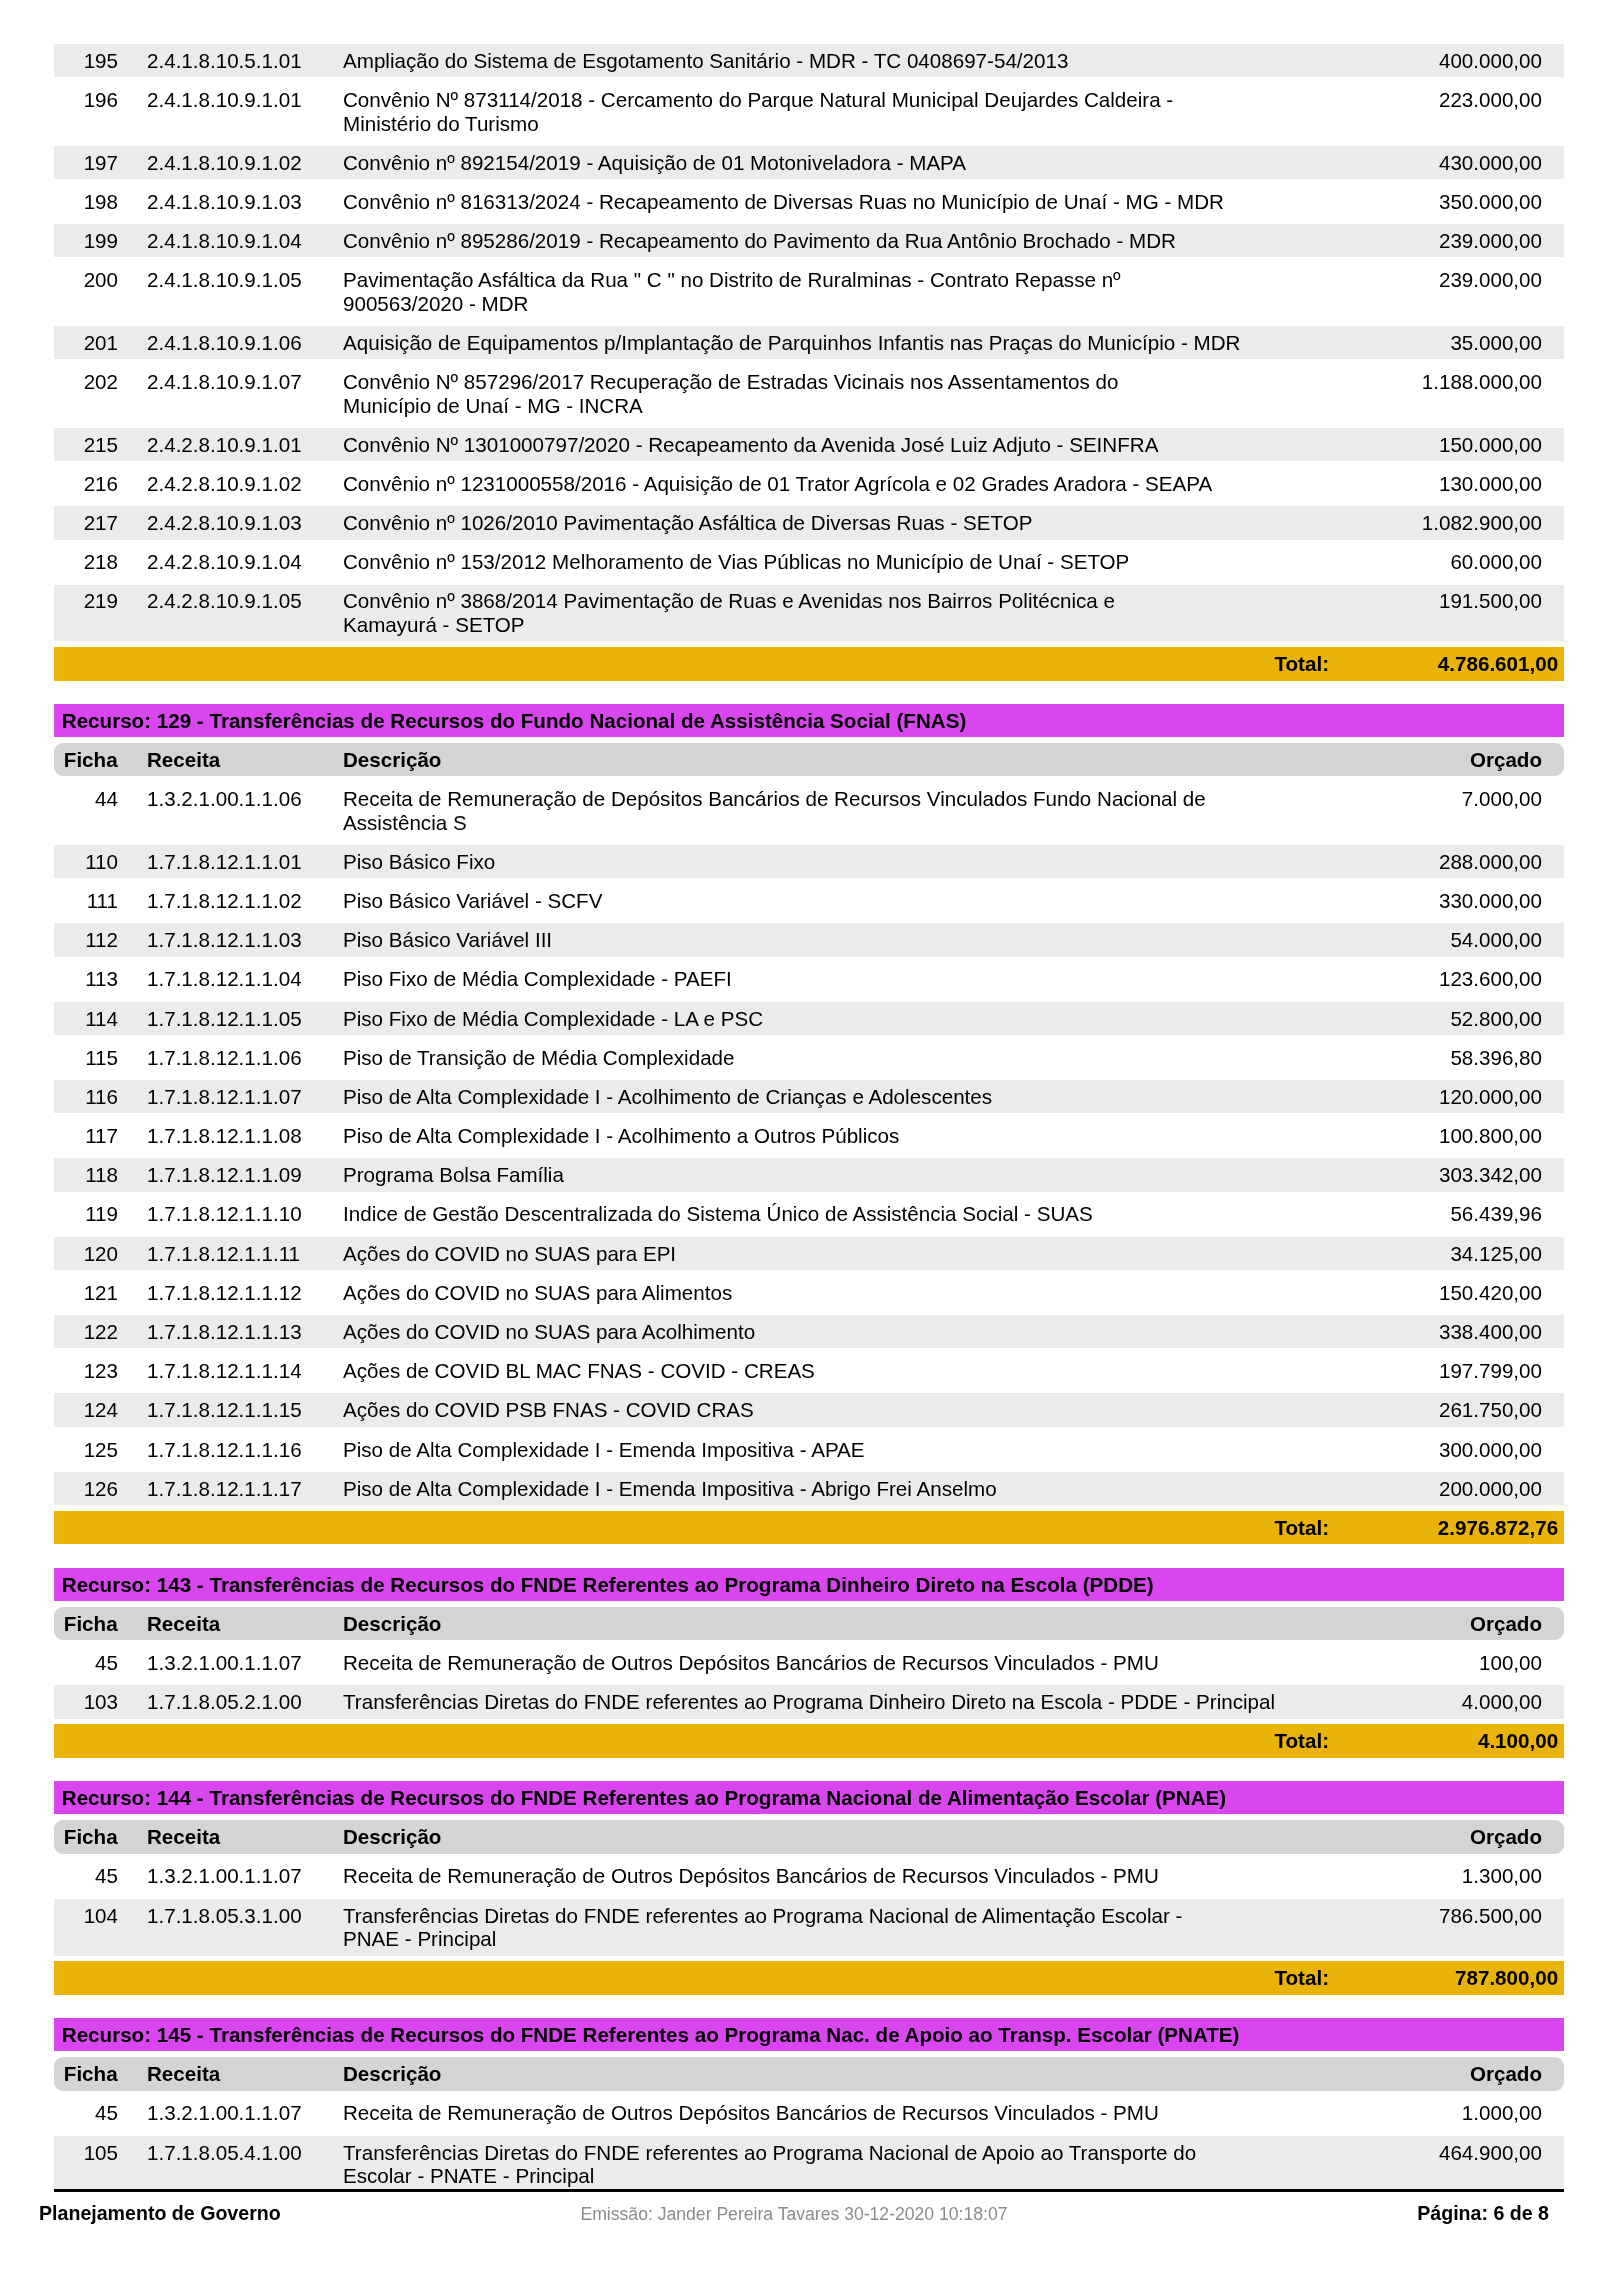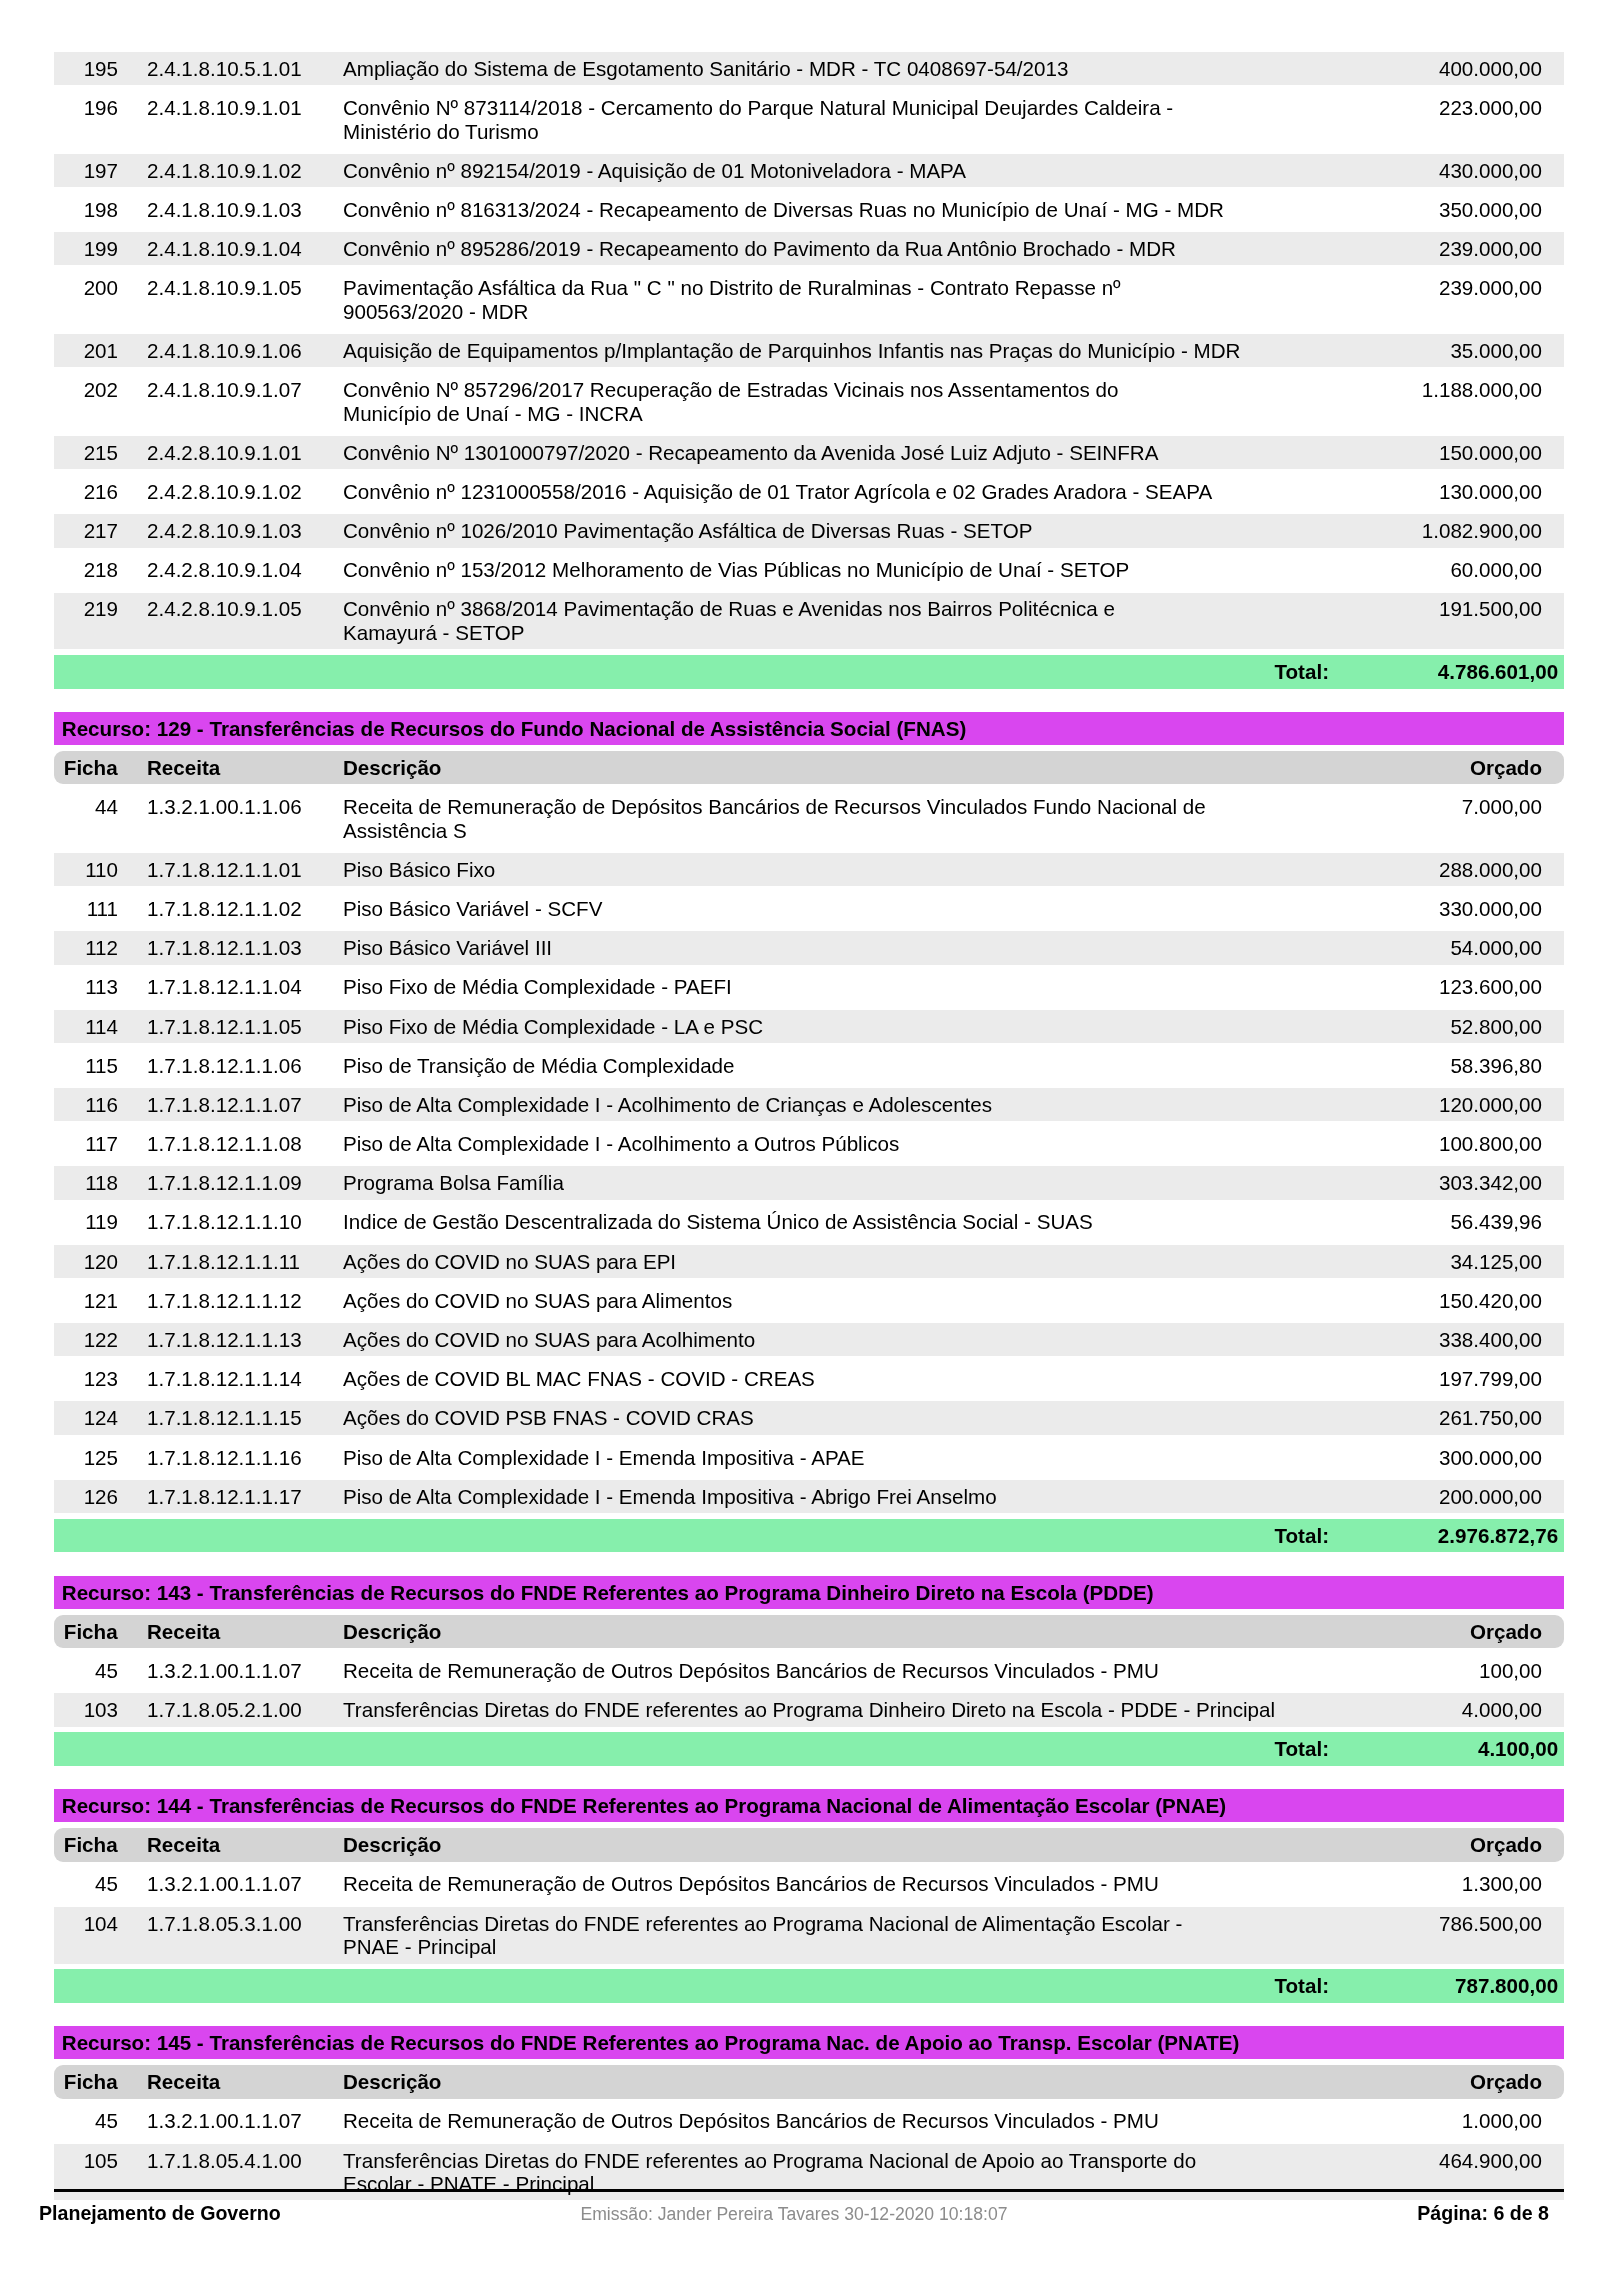--- a/index.html
+++ b/index.html
@@ -12,21 +12,21 @@
     height: 2293px;
     position: relative;
     overflow: hidden;
     font-family: "Liberation Sans", sans-serif;
     color: #000000;
     -webkit-font-smoothing: antialiased;
   }
   .page {
     position: absolute;
     left: 54px;
-    top: 52px;
+    top: 44px;
     width: 1510px;
   }
   .table-block + .table-block { margin-top: 23.5px; }
 
   .section-bar {
     background: #d946ef;
     font-weight: bold;
     font-size: 20.6px;
     line-height: 23.5px;
     padding: 4.9px 0 4.9px 7.8px;
@@ -52,21 +52,21 @@
   .h-ficha   { text-align: left; padding-left: 9.8px; }
   .c-receita { padding-left: 29px; white-space: nowrap; }
   .c-desc    { padding-right: 7.8px; }
   .c-desc .desc-text { display: inline-block; max-width: 980px; }
   .c-desc .desc-text.two-line { max-width: 863px; }
   .c-orcado  { text-align: right; padding-right: 22px; white-space: nowrap; }
 
   .total-row {
     display: grid;
     grid-template-columns: 1fr 235px;
-    background: #86efac;
+    background: #eab308;
     font-weight: bold;
     font-size: 20.6px;
     line-height: 23.5px;
     padding: 4.9px 0;
     margin-bottom: 8px;
   }
   .total-label { text-align: right; }
   .total-value { text-align: right; padding-right: 5.9px; }
 
   .footer-rule {

